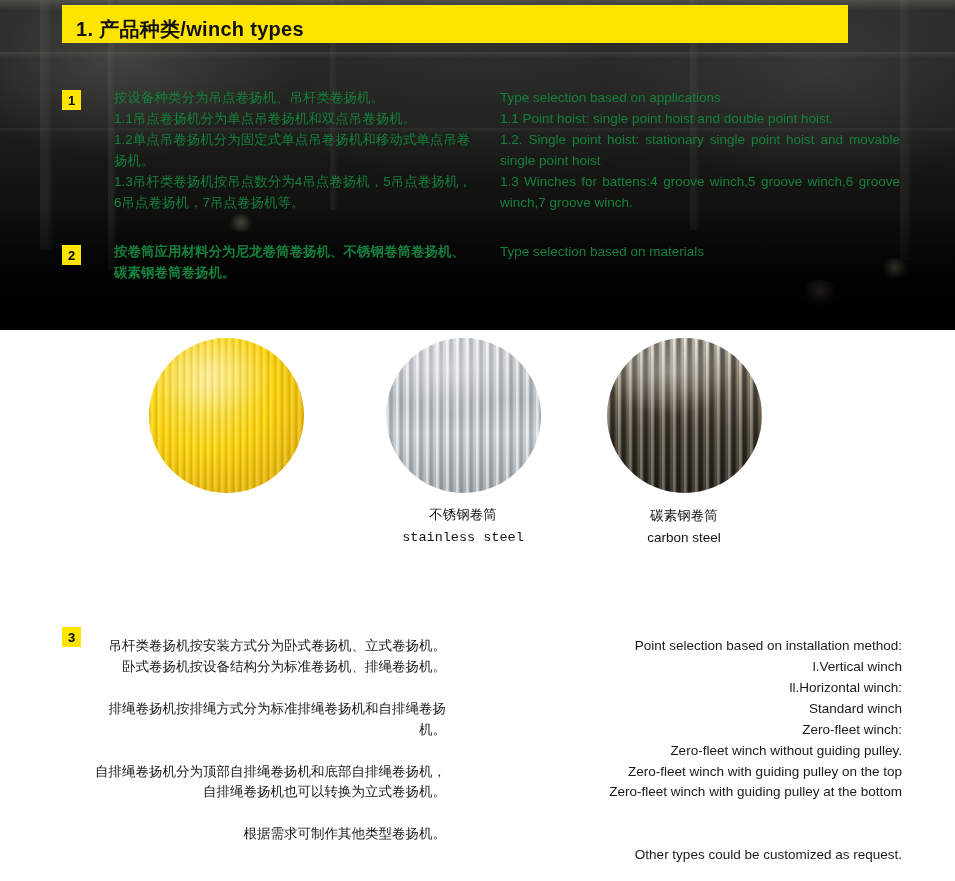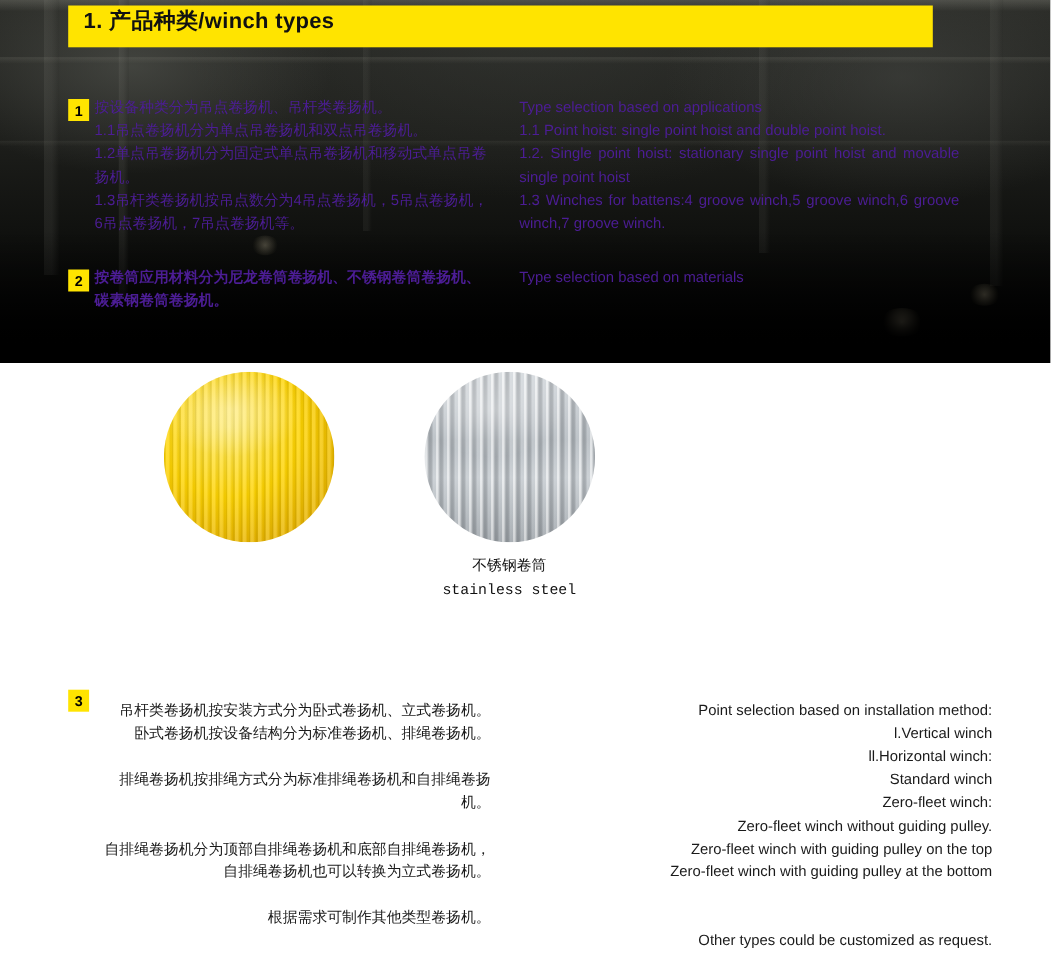--- a/index.html
+++ b/index.html
@@ -55,21 +55,21 @@
     position: absolute; left: 0; bottom: 0; width: 955px; height: 120px;
     background: linear-gradient(180deg, rgba(0,0,0,0) 0%, #000 85%);
   }
 
   
   .title-bar {
     position: absolute;
     left: 62px; top: 5px;
     width: 786px; height: 38px;
     background: #ffe400;
-    display: flex; align-items: flex-start;
+    display: flex; align-items: flex-end;
   }
   .title-text {
     padding-left: 14px;
     font-size: 20px;
     font-weight: bold;
     color: #111111;
     letter-spacing: .3px;
   }
 
   
@@ -84,21 +84,21 @@
     line-height: 1;
   }
 
   
   .txt {
     position: absolute;
     font-size: 13.5px;
     line-height: 1.55;
     white-space: pre-line;
   }
-  .txt-light { color: #4c1d95; }
+  .txt-light { color: #15803d; margin-left: 28px; }
   .txt-dark  { color: #1a1a1a; text-align: right; }
 
   #cn-block-1 { left: 86px; top: 88px; width: 358px; }
   #en-block-1 { left: 472px; top: 88px; width: 400px; text-align: justify; }
   #cn-block-2 { left: 86px; top: 242px; width: 358px; font-weight: bold; }
   #en-block-2 { left: 472px; top: 242px; width: 400px; }
 
   #badge-1 { left: 62px; top: 90px; }
   #badge-2 { left: 62px; top: 245px; }
   #badge-3 { left: 62px; top: 627px; }
@@ -213,20 +213,29 @@
   <div class="drum-item d2">
     <div class="circle c-stainless">
       <div class="gloss"></div>
     </div>
     <div class="drum-caption">
       <div>不锈钢卷筒</div>
       <div>stainless steel</div>
     </div>
   </div>
 
+  <div class="drum-item d3">
+    <div class="circle c-carbon">
+      <div class="gloss"></div>
+    </div>
+    <div class="drum-caption">
+      <div>碳素钢卷筒</div>
+      <div>carbon steel</div>
+    </div>
+  </div>
 
 </div>
 
 <div class="txt txt-dark" id="cn-block-3">吊杆类卷扬机按安装方式分为卧式卷扬机、立式卷扬机。
 卧式卷扬机按设备结构分为标准卷扬机、排绳卷扬机。
 
 排绳卷扬机按排绳方式分为标准排绳卷扬机和自排绳卷扬机。
 
 自排绳卷扬机分为顶部自排绳卷扬机和底部自排绳卷扬机，自排绳卷扬机也可以转换为立式卷扬机。
 

